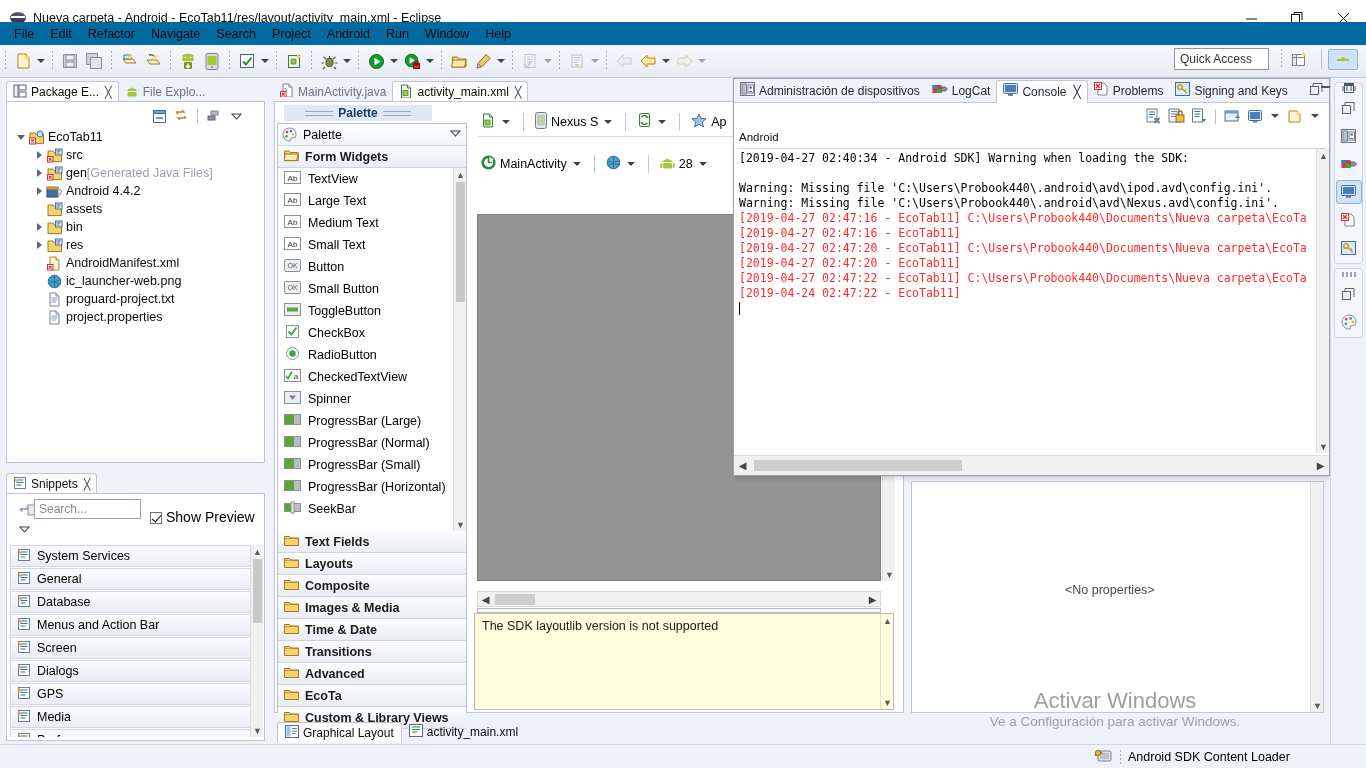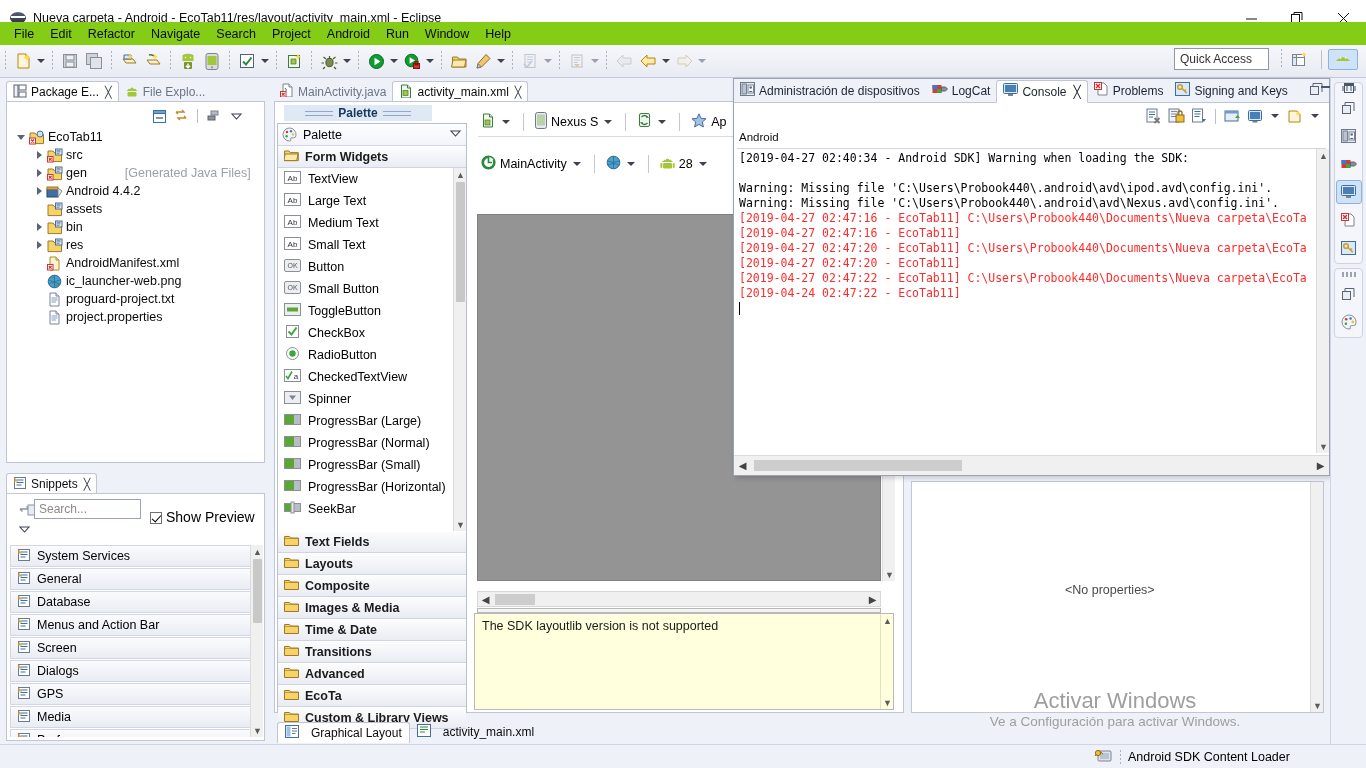--- a/index.html
+++ b/index.html
@@ -25,21 +25,21 @@
     position:absolute;left:1px;top:6px;width:14px;height:2px;background:#fff;
   }
   .title-text{ font-size:12.5px; color:#0b0b0b; }
   .winbtns{ position:absolute; right:0; top:0; height:36px; display:flex; }
   .winbtn{ width:46px;height:36px;display:flex;align-items:center;justify-content:center;
            font-size:13px;color:#111;cursor:default;}
 
   
   .menubar{
     position:absolute;left:0;top:22px;width:1366px;height:24px;
-    background:#84cc16; display:flex;align-items:center; padding-left:6px;
+    background:#0369a1; display:flex;align-items:center; padding-left:6px;
   }
   .menuitem{ padding:3px 8px; font-size:12.5px; color:#0b0b0b; cursor:default;}
 
   
   .toolbar{
     position:absolute;left:0;top:45px;width:1366px;height:33px;
     background:linear-gradient(#f6f7fb,#e8ebf3);
     border-bottom:1px solid #c5cada;
     display:flex;align-items:center;
   }
@@ -82,21 +82,21 @@
 
   
   .tree{ font-size:12.5px; color:#0b0b0b; }
   .trow{ display:flex;align-items:center;height:18px;padding-left:4px; cursor:default;}
   .tw{ width:14px;height:14px;display:flex;align-items:center;justify-content:center; }
   .tw.arrow:after{ content:"";border-top:4px solid transparent;border-bottom:4px solid transparent;
                    border-left:5px solid #5b6375; }
   .tw.down:after{ content:"";border-left:4px solid transparent;border-right:4px solid transparent;
                   border-top:5px solid #5b6375; }
   .ticon{ width:17px;height:16px;margin-right:3px;display:flex;align-items:center;justify-content:center;}
-  .gray{ color:#9aa0ad;margin-left:38px; }
+  .gray{ color:#9aa0ad; }
 
   
   .pal-hdrline{
     position:absolute;display:flex;align-items:center;justify-content:center;gap:5px;
     font-size:12px;font-weight:bold;color:#16385e;
   }
   .pal-hdrline .dash{ width:28px;height:5px;border-top:1px solid #93a7c4;border-bottom:1px solid #93a7c4;}
   .palbox{ position:absolute;border:1px solid #b7bfd0;background:#fff; }
   .pal-top{ height:22px;display:flex;align-items:center;border-bottom:1px solid #cdd4e2;
             background:linear-gradient(#fdfdff,#f2f4fa); padding:0 4px; font-size:12.5px;}
@@ -128,21 +128,21 @@
                 border-radius:3px 3px 0 0;position:relative;top:1px;}
   .console-body{ position:absolute;left:0;top:24px;right:0;bottom:0;background:#fff; }
   .clog{ font-family:"DejaVu Sans Mono", monospace; font-size:11.5px;white-space:pre; }
 
   
   .canvas-gray{ position:absolute;background:#949494;border:1px solid #808080; }
 
   .errbox{ position:absolute;background:#ffffdd;border:1px solid #b9b9b9; }
 
   .bot-tabs{ position:absolute;display:flex;align-items:center;height:22px; }
-  .btab{ height:21px;display:flex;align-items:center;gap:12px;padding:0 7px;font-size:12px;color:#0b0b0b;margin-top:14px;}
+  .btab{ height:21px;display:flex;align-items:center;gap:4px;padding:0 7px;font-size:12px;color:#0b0b0b;margin-top:14px;}
   .btab.active{ background:#fff;border:1px solid #c0c6d6;border-bottom:none;border-radius:3px 3px 0 0;}
 
   
   .rail{ position:absolute;right:0;top:78px;width:36px;bottom:24px;background:#eef1f8;
          border-left:1px solid #cfd5e3;}
   .rail-grp{ margin:4px 3px;border:1px solid #ccd3e1;border-radius:4px;background:#f4f6fb;
              display:flex;flex-direction:column;align-items:center;padding:3px 0;gap:4px;}
   .rail-btn{ width:26px;height:24px;display:flex;align-items:center;justify-content:center;border-radius:3px;}
   .rail-btn.sel{ background:#cfe3f8;border:1px solid #8cb3dd; }
   .grip{ width:14px;height:5px;

